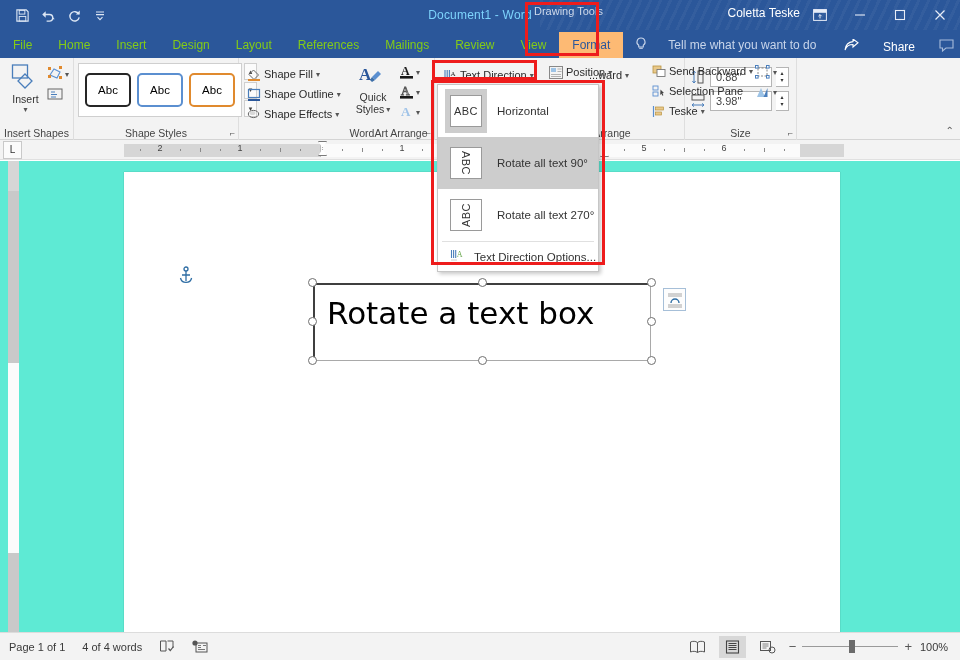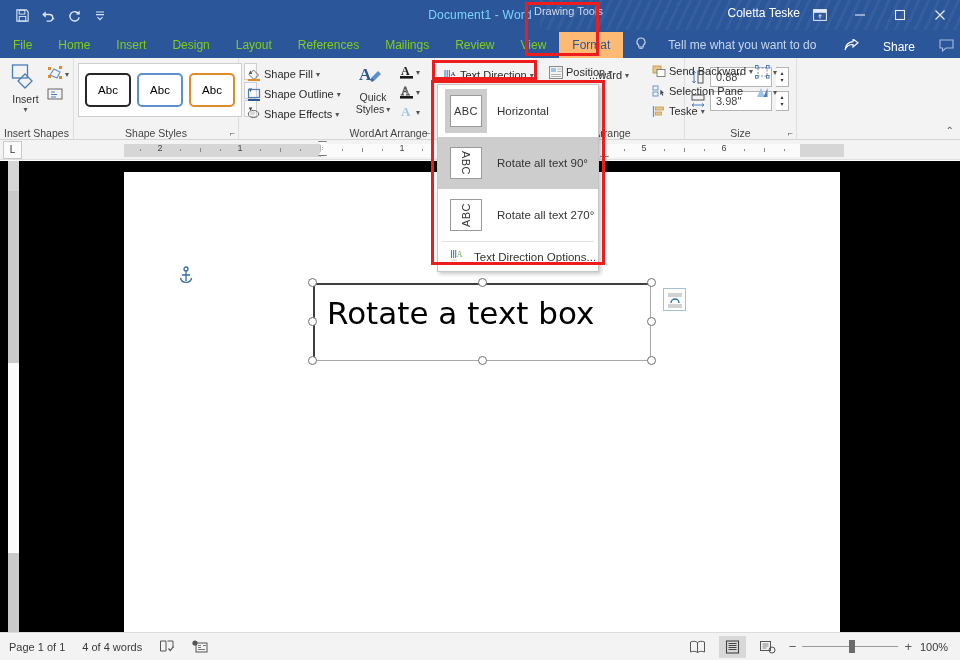--- a/index.html
+++ b/index.html
@@ -173,21 +173,21 @@
   .ruler-seg { position: absolute; top: 0; height: 13px; }
   .ruler-num {
     position: absolute; top: -1px; font-size: 9px; color: #444; transform: translateX(-50%);
   }
   .ruler-tick { position: absolute; top: 5px; width: 1px; height: 2px; background: #8a8a8a; }
   .ruler-tick.mid { top: 4px; height: 4px; }
 
   
   .workspace {
     position: absolute; left: 0; right: 0; top: 161px; bottom: 28px;
-    background: #000000;
+    background: #5eead4;
   }
   .ruler-v {
     position: absolute; left: 8px; top: 0; width: 11px; bottom: 0;
   }
   .page {
     position: absolute; left: 124px; top: 11px; width: 716px; height: 520px;
     background: #fff; box-shadow: 0 0 1px rgba(0,0,0,.35);
   }
   .anchor-icon {
     position: absolute; left: 178px; top: 256px;

